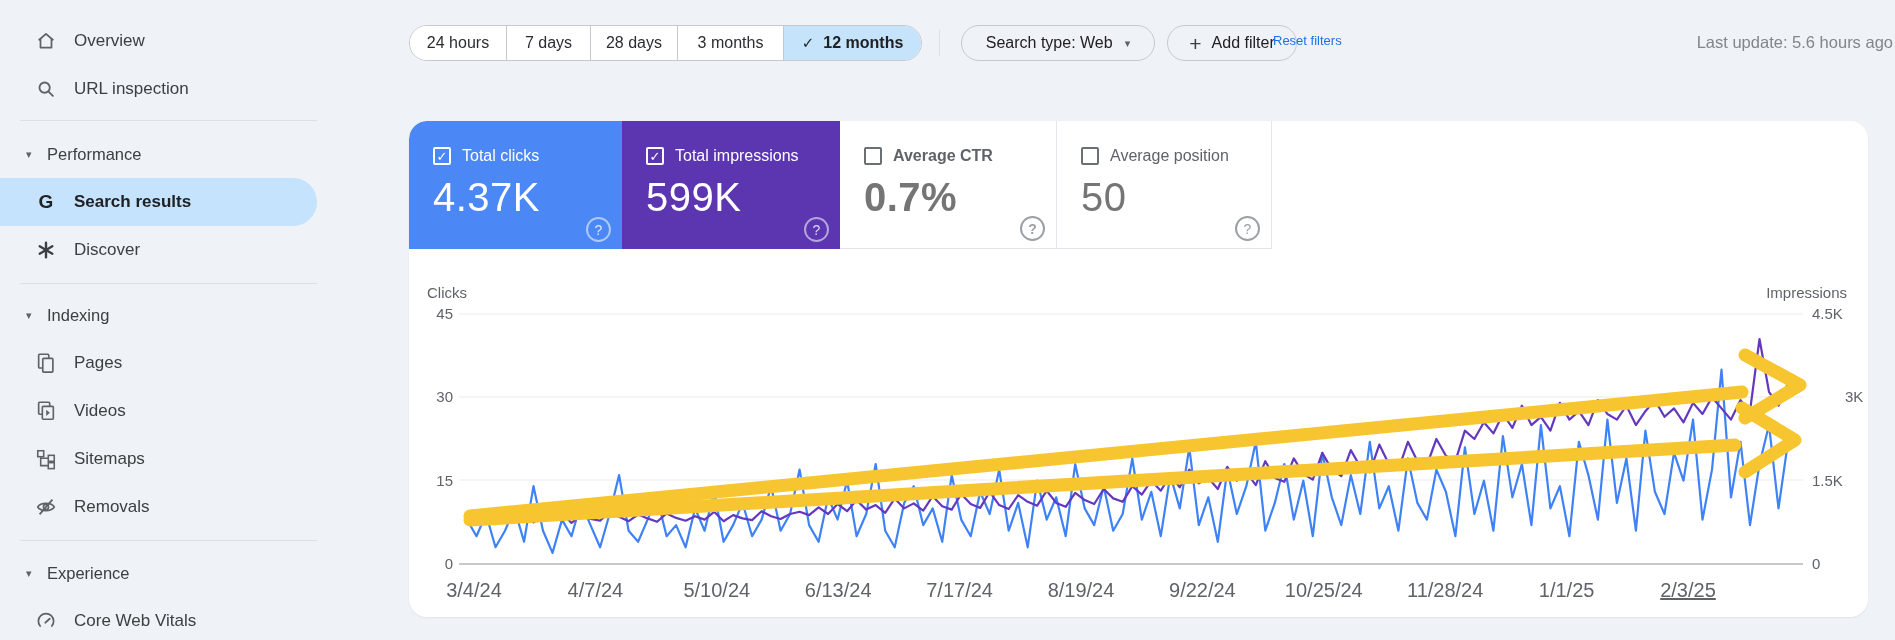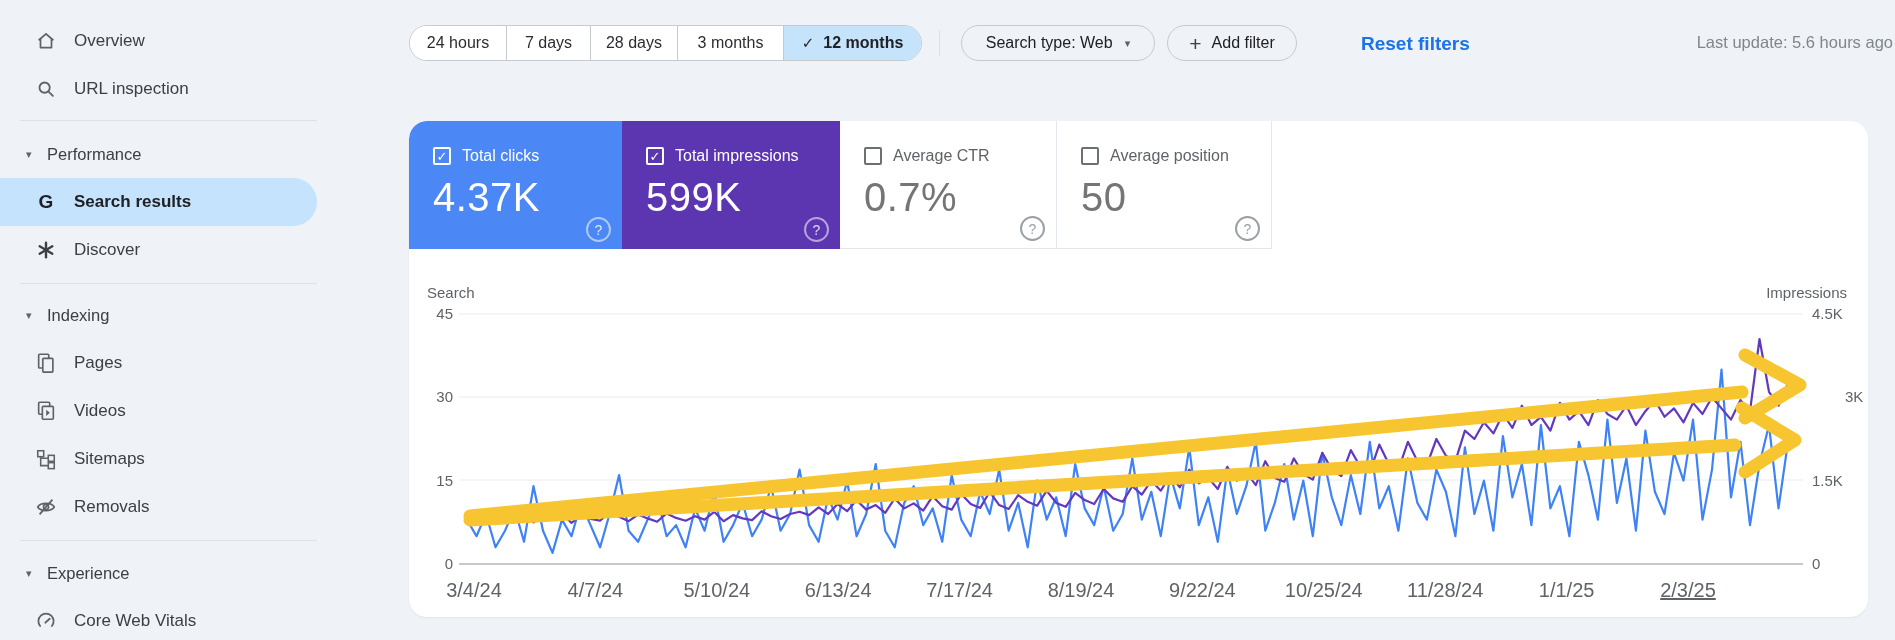--- a/index.html
+++ b/index.html
@@ -29,42 +29,42 @@
   
   .seg-control{position:absolute;left:409px;top:25px;height:36px;display:flex;background:#fff;border:1px solid var(--btn-border);border-radius:18px;overflow:hidden;}
   .seg-btn{display:flex;align-items:center;justify-content:center;font-size:16px;color:#2B2D31;border-left:1px solid var(--btn-border);cursor:pointer;background:#fff;}
   .seg-btn:first-child{border-left:none;}
   .seg-btn.selected{background:var(--sel-blue);font-weight:bold;color:#202124;}
   .seg-check{font-size:15px;margin-right:9px;color:#1F2125;}
   .pill-btn{position:absolute;top:25px;height:36px;background:transparent;border:1px solid var(--btn-border);border-radius:18px;display:flex;align-items:center;justify-content:center;font-size:16px;color:#202124;cursor:pointer;}
   .vert-div{position:absolute;left:939px;top:30px;width:1px;height:26px;background:var(--divider);}
   .ddcaret{font-size:11px;color:var(--muted);margin-left:12px;}
   .plus{font-size:21px;font-weight:300;color:#3C4043;margin-right:10px;line-height:1;}
-  .reset-link{position:absolute;left:1361px;top:33px;font-size:19px;font-weight:bold;color:var(--link);cursor:pointer;}
+  .reset-link{position:absolute;left:1273px;top:33px;font-size:13px;font-weight:normal;color:var(--link);cursor:pointer;}
   .last-update{position:absolute;right:2px;top:33px;font-size:16.5px;color:var(--faint);}
 
   
   .panel{position:absolute;left:409px;top:121px;width:1459px;height:496px;background:#fff;border-radius:18px;box-shadow:0 1px 2px rgba(60,64,67,.08);overflow:hidden;}
   .card{position:absolute;top:0;height:128px;cursor:pointer;}
   .card .cb-row{display:flex;align-items:center;margin:26px 0 0 24px;}
   .checkbox{width:18px;height:18px;border-radius:2px;display:flex;align-items:center;justify-content:center;font-size:13px;}
   .card.colored .checkbox{border:2px solid #fff;color:#fff;}
   .card.plain .checkbox{border:2px solid #6B7075;color:transparent;}
   .card-label{font-size:16px;margin-left:11px;}
   .card.colored .card-label{color:#fff;}
   .card.plain .card-label{color:var(--muted);}
   .card-value{margin:10px 0 0 24px;font-size:40px;letter-spacing:.5px;}
   .card.colored .card-value{color:#fff;}
   .card.plain .card-value{color:var(--grayval);}
   .help{position:absolute;right:11px;bottom:7px;width:25px;height:25px;border-radius:50%;display:flex;align-items:center;justify-content:center;font-size:14px;}
   .card.colored .help{border:2px solid rgba(255,255,255,.55);color:rgba(255,255,255,.8);}
   .card.plain .help{border:2px solid #9AA0A6;color:#9AA0A6;}
   .card-clicks{left:0;width:213px;background:var(--card-blue);border-top-left-radius:18px;}
   .card-impressions{left:213px;width:218px;background:var(--card-purple);}
-  .card-ctr{left:431px;width:217px;background:#fff;border-right:1px solid #E3E6EA;border-bottom:1px solid #E3E6EA;}
+  .card-ctr{left:431px;width:217px;background:#fff;border-right:1px solid #E3E6EA;border-bottom:1px solid #E3E6EA;font-weight:bold;}
   .card-position{left:648px;width:215px;background:#fff;border-right:1px solid #E3E6EA;border-bottom:1px solid #E3E6EA;}
 
   
   .axis-title{position:absolute;font-size:15px;color:var(--muted);}
   #clicks-title{left:18px;top:163px;}
   #impressions-title{right:21px;top:163px;}
   .ytick{position:absolute;font-size:15px;color:var(--muted);white-space:nowrap;}
   .ytick.left{left:0;width:44px;text-align:right;}
   .ytick.right{left:1403px;text-align:left;}
   .xtick{position:absolute;top:458px;width:100px;margin-left:-50px;text-align:center;font-size:20px;color:var(--muted);}
@@ -243,21 +243,21 @@
 
   <div class="card plain card-position">
     <div class="cb-row">
       <span class="checkbox"></span>
       <span class="card-label">Average position</span>
     </div>
     <div class="card-value">50</div>
     <div class="help">?</div>
   </div>
 
-  <div class="axis-title" id="clicks-title">Search</div>
+  <div class="axis-title" id="clicks-title">Clicks</div>
   <div class="axis-title" id="impressions-title">Impressions</div>
 
   <div id="tick-layer">
       <div class="ytick left" style="top: 184px;">45</div>
       <div class="ytick left" style="top: 267.333px;">30</div>
       <div class="ytick left" style="top: 350.667px;">15</div>
       <div class="ytick left" style="top: 434px;">0</div>
       <div class="ytick right" style="top: 184px;">4.5K</div>
       <div class="ytick right" style="top: 267.333px; margin-left: 33px;">3K</div>
       <div class="ytick right" style="top: 350.667px;">1.5K</div>

